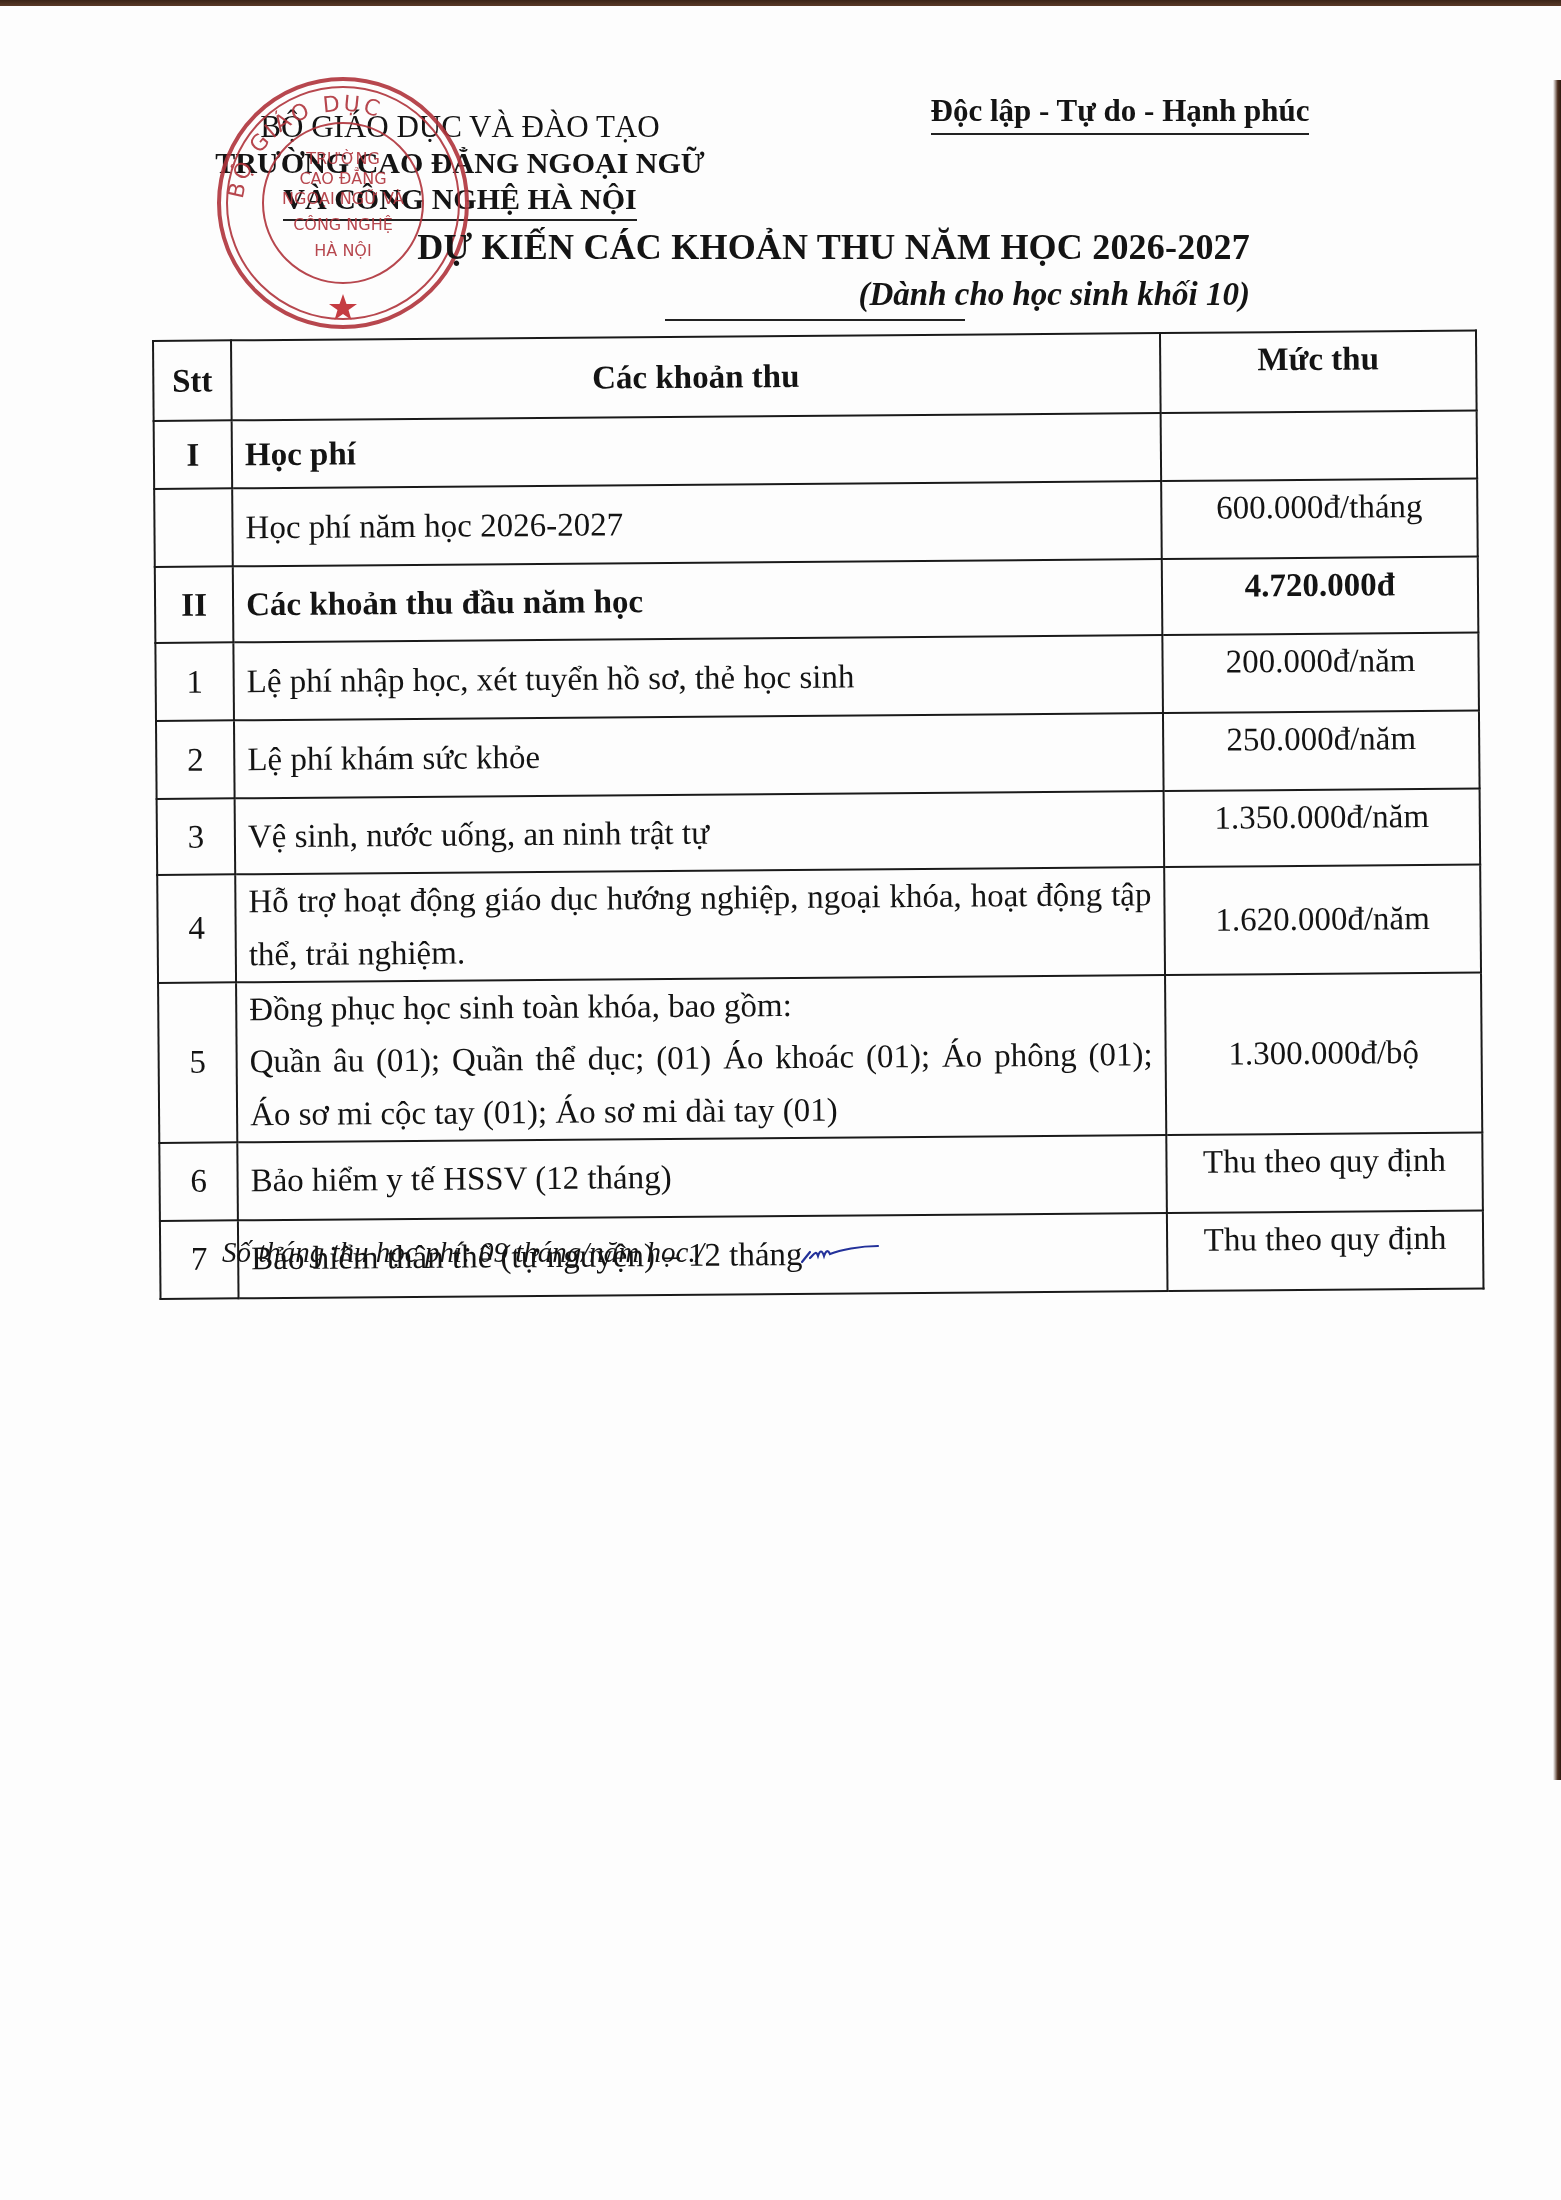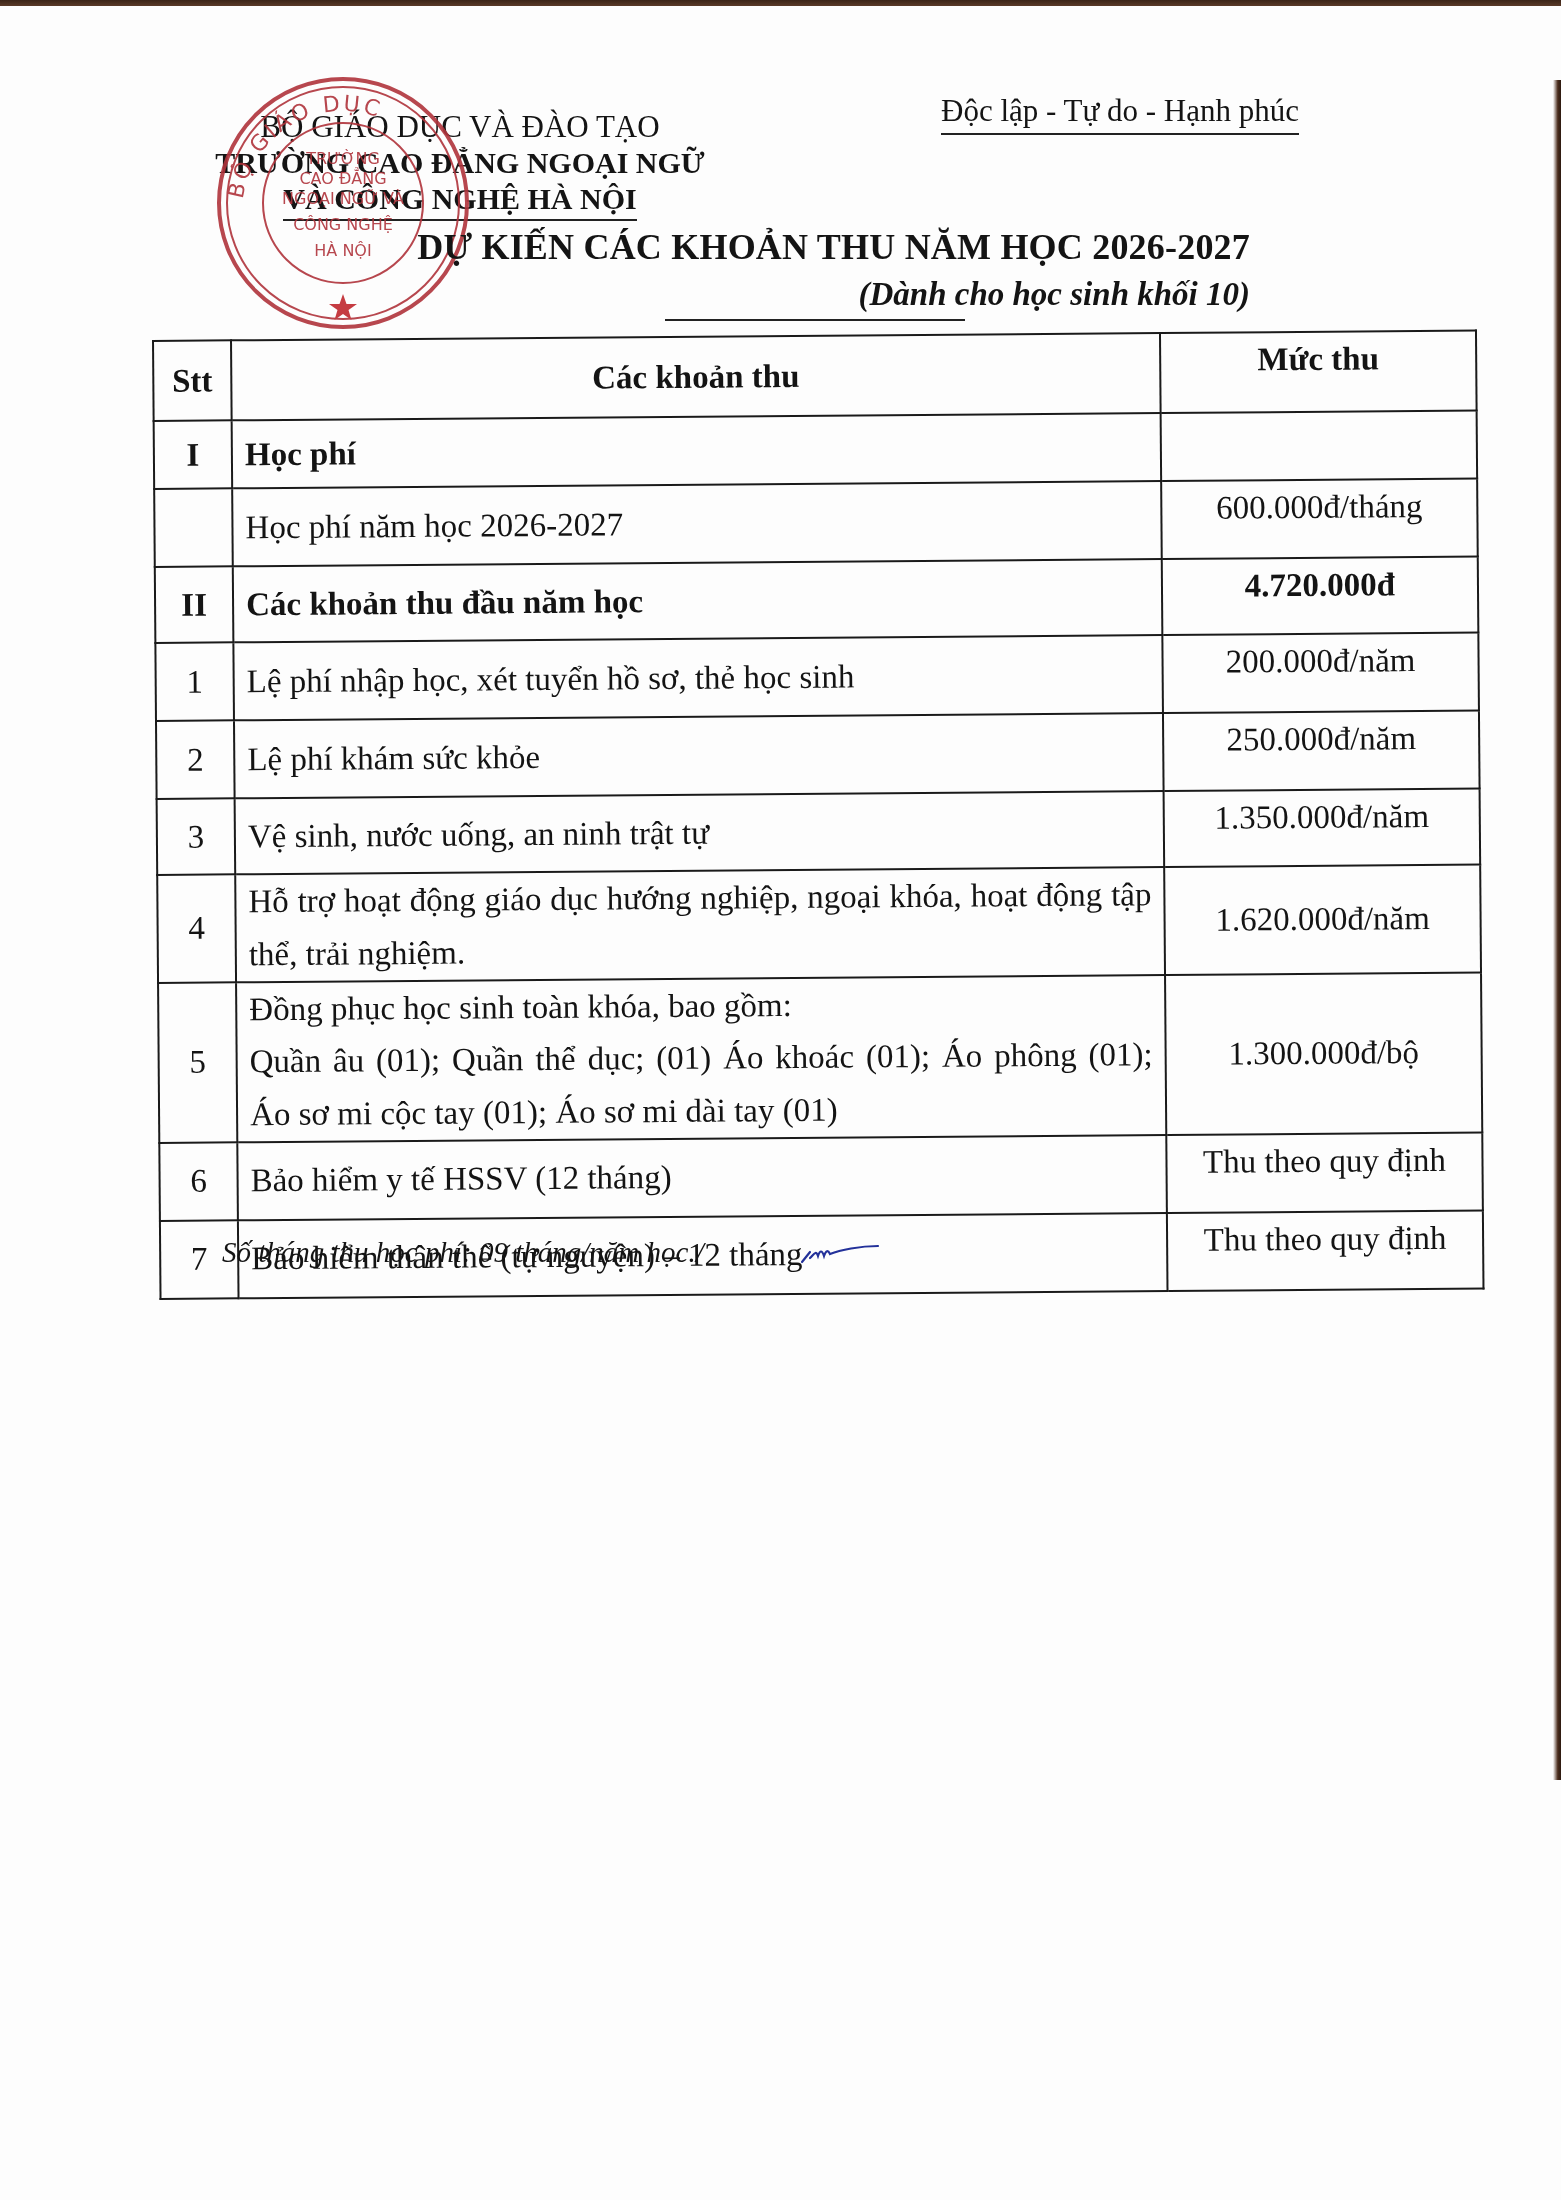--- a/index.html
+++ b/index.html
@@ -26,21 +26,21 @@
     .header-left .school-2 {
       font-size: 30px; font-weight: bold; display: inline-block;
       border-bottom: 2px solid #222; padding-bottom: 2px;
     }
     .header-right {
       position: absolute; left: 770px; top: 92px; width: 700px;
       text-align: center; line-height: 1.25;
     }
     .header-right .republic { font-size: 31px; font-weight: bold; }
     .header-right .motto {
-      font-size: 31px; font-weight: normal; display: inline-block;
+      font-size: 31px; font-weight: bold; display: inline-block;
       border-bottom: 2px solid #222; padding-bottom: 2px;
     }
     .seal {
       position: absolute; left: 212px; top: 72px; width: 262px; height: 262px;
       pointer-events: none; opacity: 0.9;
     }
     .doc-title {
       position: absolute; left: 350px; top: 226px; width: 900px; text-align: right;
       font-size: 36px; font-weight: bold; letter-spacing: 0.2px;
     }

